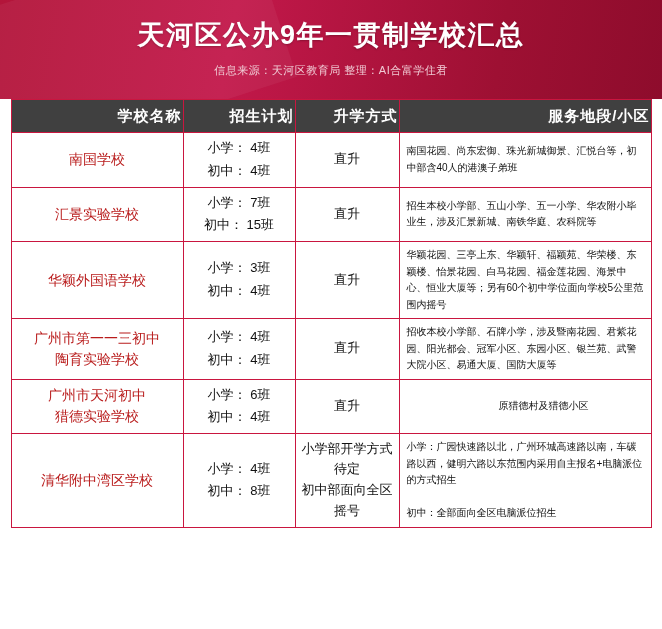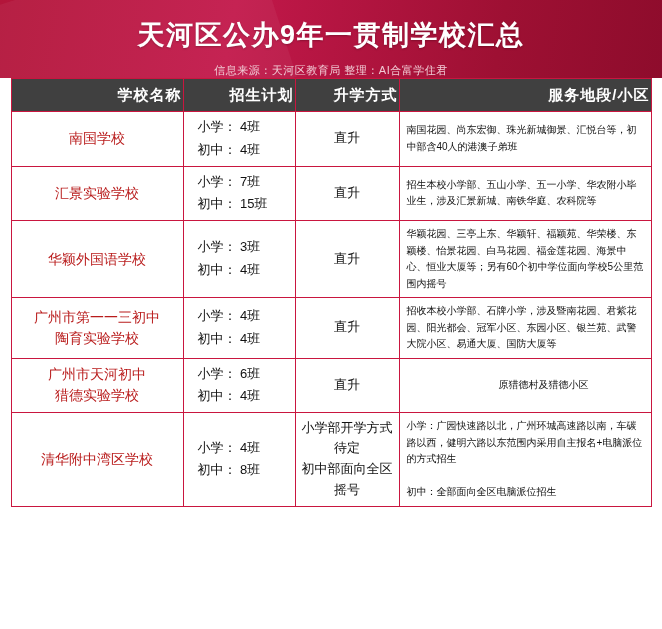--- a/index.html
+++ b/index.html
@@ -17,21 +17,21 @@
     position: relative;
     width: 662px;
     height: 629px;
     overflow: hidden;
     background: #ffffff;
   }
 
   
   .banner {
     position: relative;
-    height: 78px;
+    height: 99px;
     background: linear-gradient(100deg, #b3153a 0%, #c2184a 35%, #9e1033 75%, #8e0c2c 100%);
     overflow: hidden;
   }
   .banner::after {
     content: "";
     position: absolute;
     left: -40px;
     top: -30px;
     width: 320px;
     height: 160px;
@@ -81,20 +81,21 @@
     text-align: right;
   }
   td.school {
     text-align: center;
     font-size: 14px;
     color: #b91c1c;
     padding: 4px 2px;
     line-height: 1.5;
   }
   td.plan {
+    text-align: center;
     font-size: 13px;
     color: #111111;
     padding: 4px 14px;
     line-height: 1.75;
     white-space: pre-line;
   }
   td.way {
     text-align: center;
     font-size: 13px;
     color: #111111;

